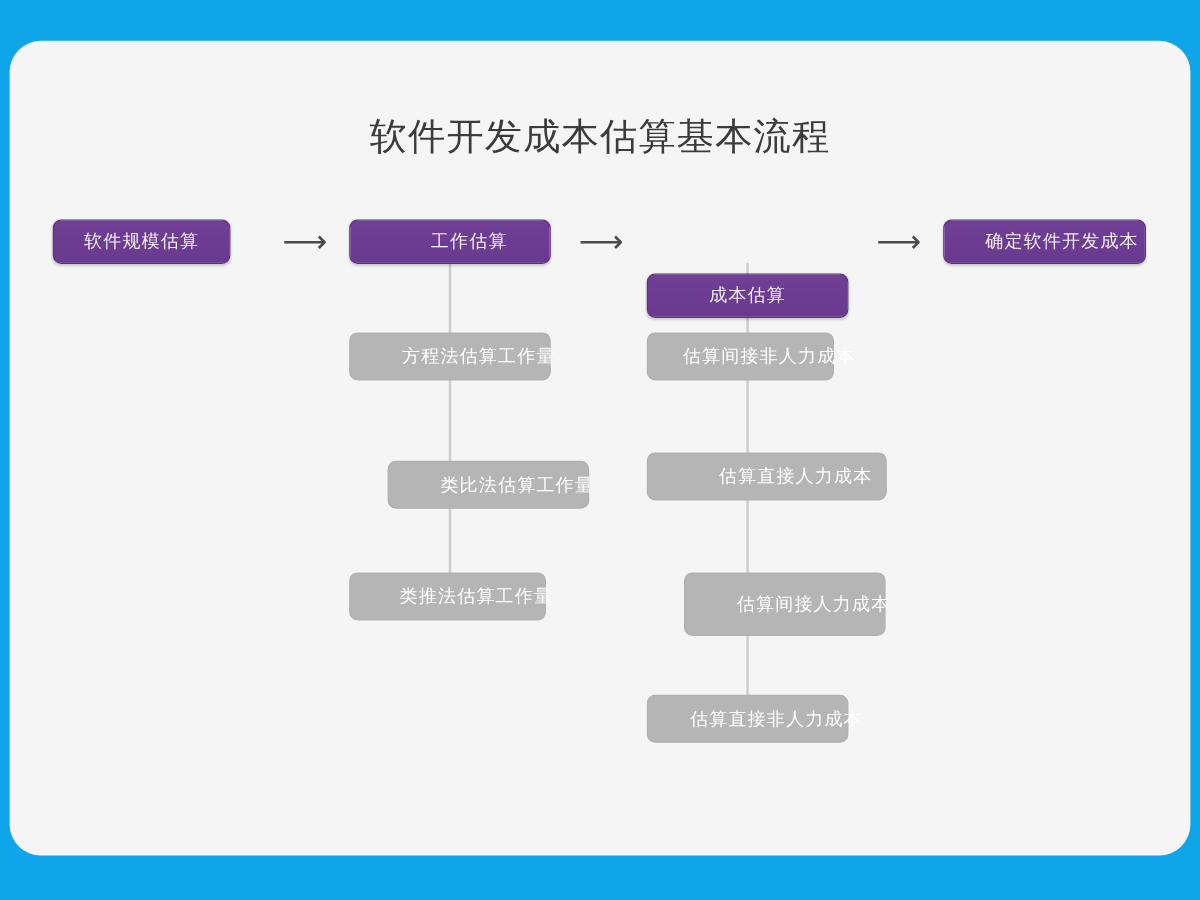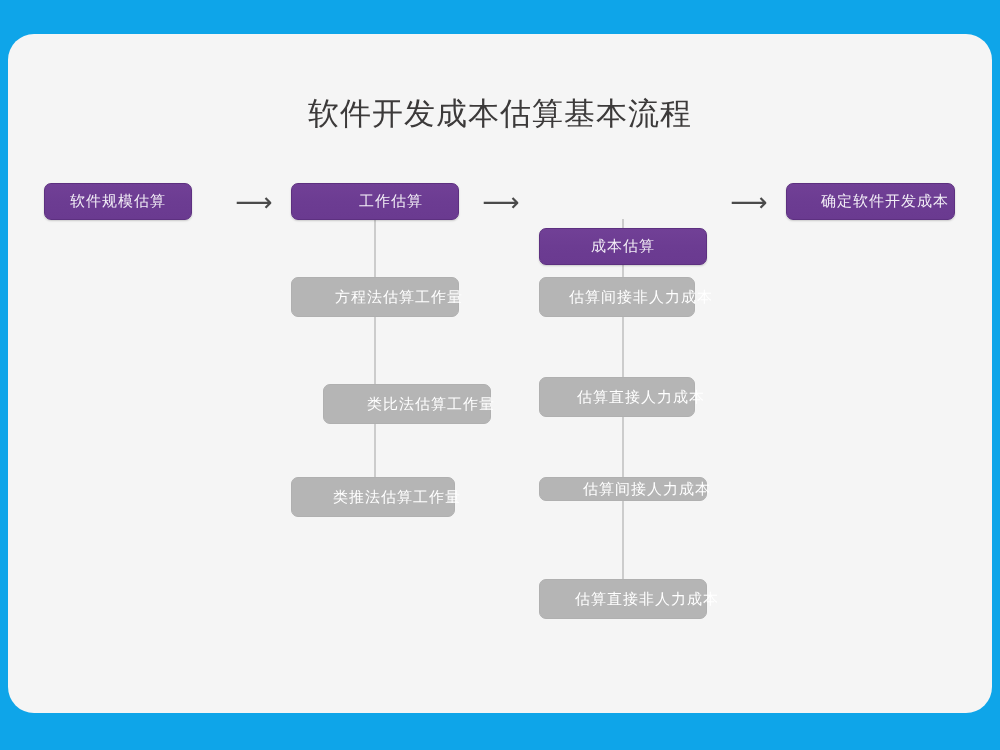--- a/index.html
+++ b/index.html
@@ -146,24 +146,24 @@
     <div class="node secondary" style="left:291px; top:384px; width:168px; height:40px;margin-left:32px;">
       <span>类比法估算工作量</span>
     </div>
     <div class="node secondary" style="left:291px; top:477px; width:164px; height:40px;">
       <span>类推法估算工作量</span>
     </div>
 
     <div class="node secondary" style="left:539px; top:277px; width:156px; height:40px;">
       <span>估算间接非人力成本</span>
     </div>
-    <div class="node secondary" style="left:539px; top:377px; width:156px; height:40px;text-align:right;">
+    <div class="node secondary" style="left:539px; top:377px; width:200px; height:40px;text-align:right;">
       <span>估算直接人力成本</span>
     </div>
-    <div class="node secondary" style="left:539px; top:477px; width:168px; height:24px;">
+    <div class="node secondary" style="left:570px; top:477px; width:168px; height:53px;">
       <span>估算间接人力成本</span>
     </div>
     <div class="node secondary" style="left:539px; top:579px; width:168px; height:40px;text-align:right;">
       <span>估算直接非人力成本</span>
     </div>
 
   </div>
 </div>
 
 </body></html>

